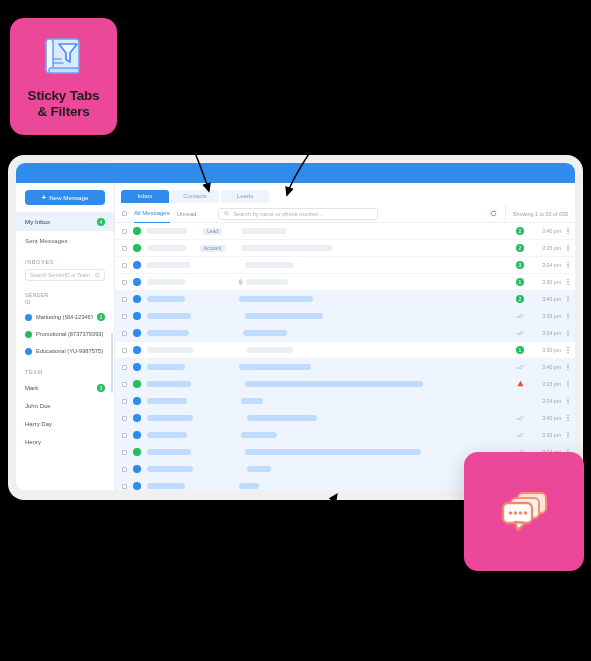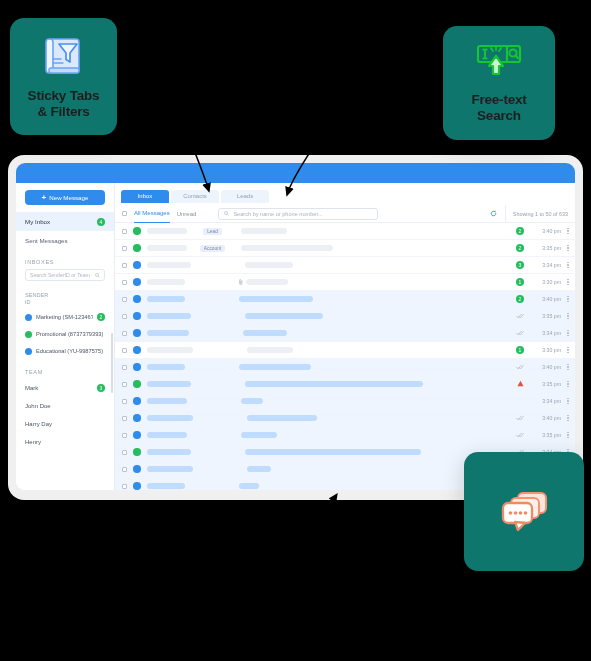--- a/index.html
+++ b/index.html
@@ -7,21 +7,21 @@
     width: 591px; height: 661px;
     background: #000000;
     font-family: "Liberation Sans", sans-serif;
     overflow: hidden;
   }
   .stage { position: relative; width: 591px; height: 661px; }
 
   
   .callout {
     position: absolute;
-    background: #0f766e;
+    background: #ec4899;
     border-radius: 14px;
     display: flex; flex-direction: column;
     align-items: center; justify-content: center;
     text-align: center;
     box-shadow: 0 6px 22px rgba(0,0,0,0.18);
     z-index: 40;
   }
   .callout .cap {
     font-weight: bold;
     color: #1e1e1e;
@@ -223,41 +223,20 @@
         <line x1="12" y1="26" x2="20" y2="26" stroke="#6ba3f5" stroke-width="1.4" stroke-linecap="round"></line>
         <line x1="12" y1="30" x2="22" y2="30" stroke="#6ba3f5" stroke-width="1.4" stroke-linecap="round"></line>
       </svg>
     </div>
     <div class="cap">
       <span>Sticky Tabs</span><br>
       <span>&amp; Filters</span>
     </div>
   </div>
 
-  <div class="callout" id="callout-search">
-    <div class="ico">
-      <svg width="50" height="42" viewBox="0 0 50 42">
-        <rect x="4" y="4" width="42" height="16" rx="2" fill="none" stroke="#17c431" stroke-width="2.2"></rect>
-        <line x1="33" y1="4" x2="33" y2="20" stroke="#17c431" stroke-width="2.2"></line>
-        <line x1="11" y1="7.5" x2="11" y2="16.5" stroke="#17c431" stroke-width="2"></line>
-        <line x1="8.5" y1="7.5" x2="13.5" y2="7.5" stroke="#17c431" stroke-width="1.8"></line>
-        <line x1="8.5" y1="16.5" x2="13.5" y2="16.5" stroke="#17c431" stroke-width="1.8"></line>
-        <circle cx="39" cy="11" r="3.6" fill="none" stroke="#17c431" stroke-width="2"></circle>
-        <line x1="41.6" y1="13.6" x2="44" y2="16" stroke="#17c431" stroke-width="2.2" stroke-linecap="round"></line>
-        <path d="M22 14 l7 10 h-4 v8 h-6 v-8 h-4 z" fill="#c9f5cf" stroke="#17c431" stroke-width="2.2" stroke-linejoin="round"></path>
-        <line x1="19" y1="9" x2="17" y2="6" stroke="#17c431" stroke-width="1.8" stroke-linecap="round"></line>
-        <line x1="25" y1="9" x2="27" y2="6" stroke="#17c431" stroke-width="1.8" stroke-linecap="round"></line>
-        <line x1="22" y1="8" x2="22" y2="4.5" stroke="#17c431" stroke-width="1.8" stroke-linecap="round"></line>
-      </svg>
-    </div>
-    <div class="cap">
-      <span>Free-text</span><br>
-      <span>Search</span>
-    </div>
-  </div>
 
   <div class="callout" id="callout-bulk">
     <div class="ico">
       <svg width="52" height="44" viewBox="0 0 52 44">
         <rect x="20" y="3" width="28" height="20" rx="5" fill="#fde5dc" stroke="#f59272" stroke-width="2"></rect>
         <rect x="13" y="8" width="28" height="20" rx="5" fill="#fdf0eb" stroke="#f59272" stroke-width="2"></rect>
         <rect x="5" y="13" width="29" height="20" rx="5" fill="#fff" stroke="#f08a66" stroke-width="2.3"></rect>
         <path d="M17 32 l3 8 l7 -7 z" fill="#fff" stroke="#f08a66" stroke-width="2.3" stroke-linejoin="round"></path>
         <circle cx="12.5" cy="23" r="1.8" fill="#f08a66"></circle>
         <circle cx="17.5" cy="23" r="1.8" fill="#f08a66"></circle>

